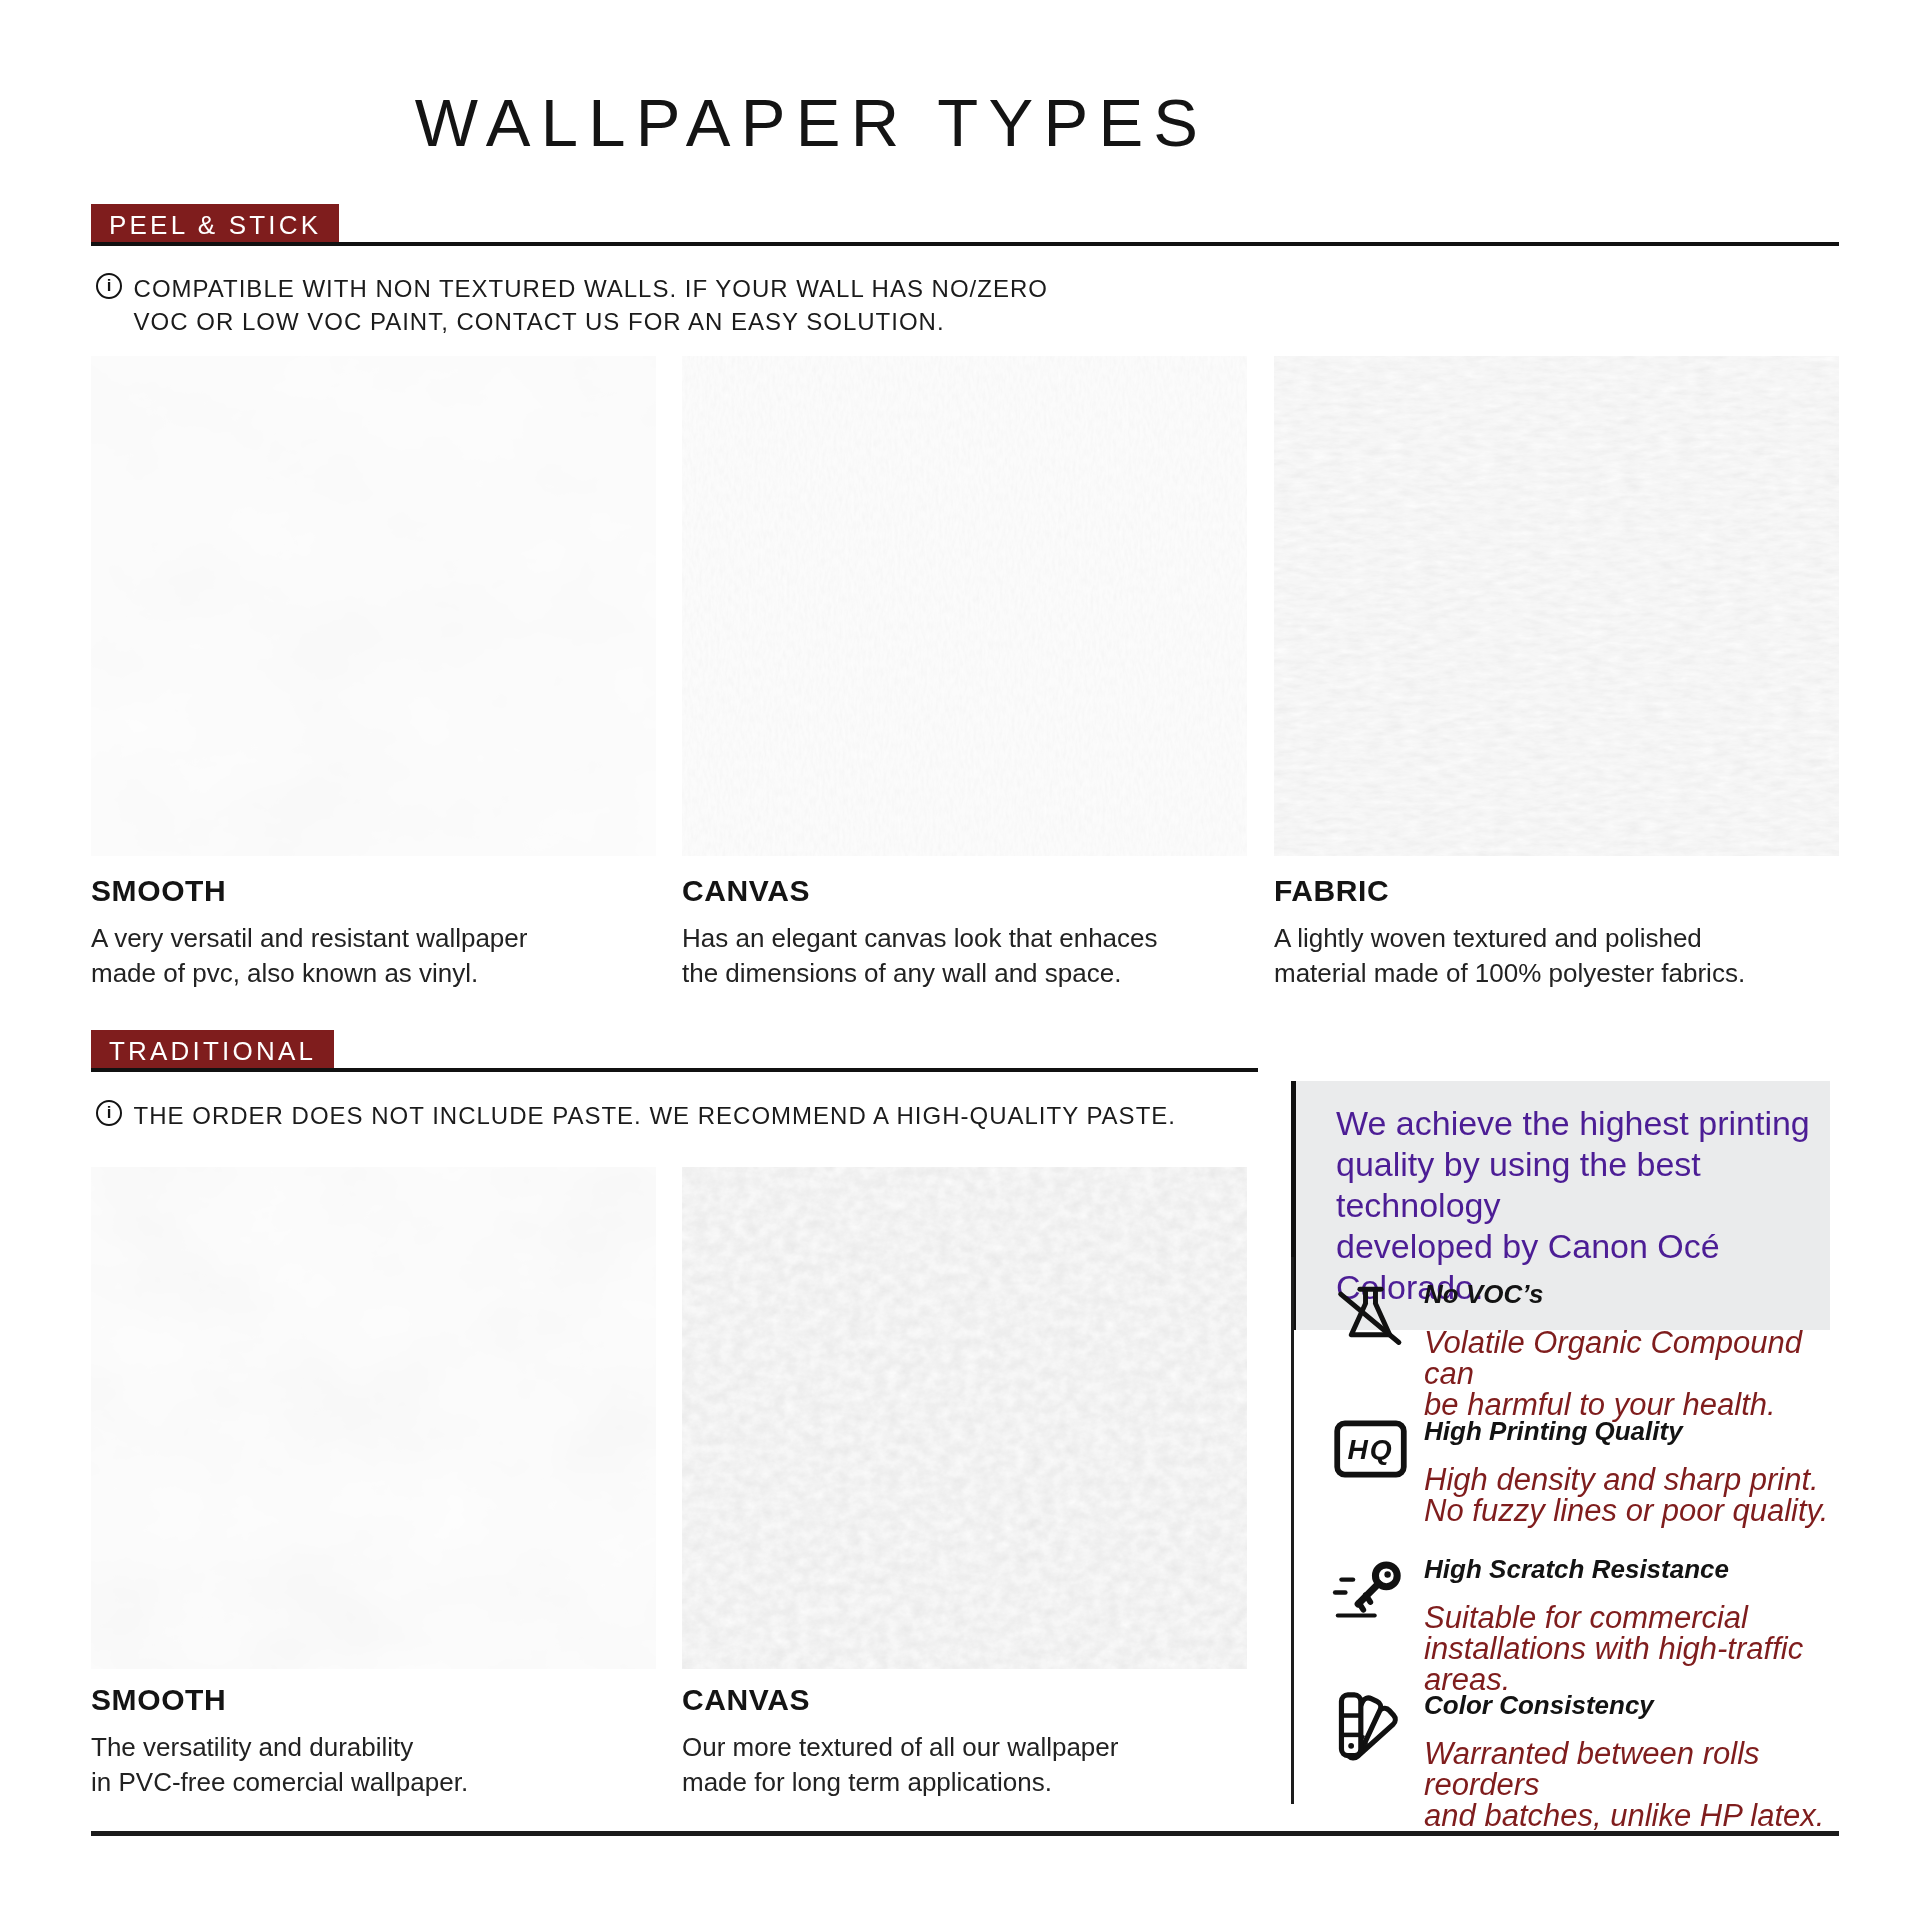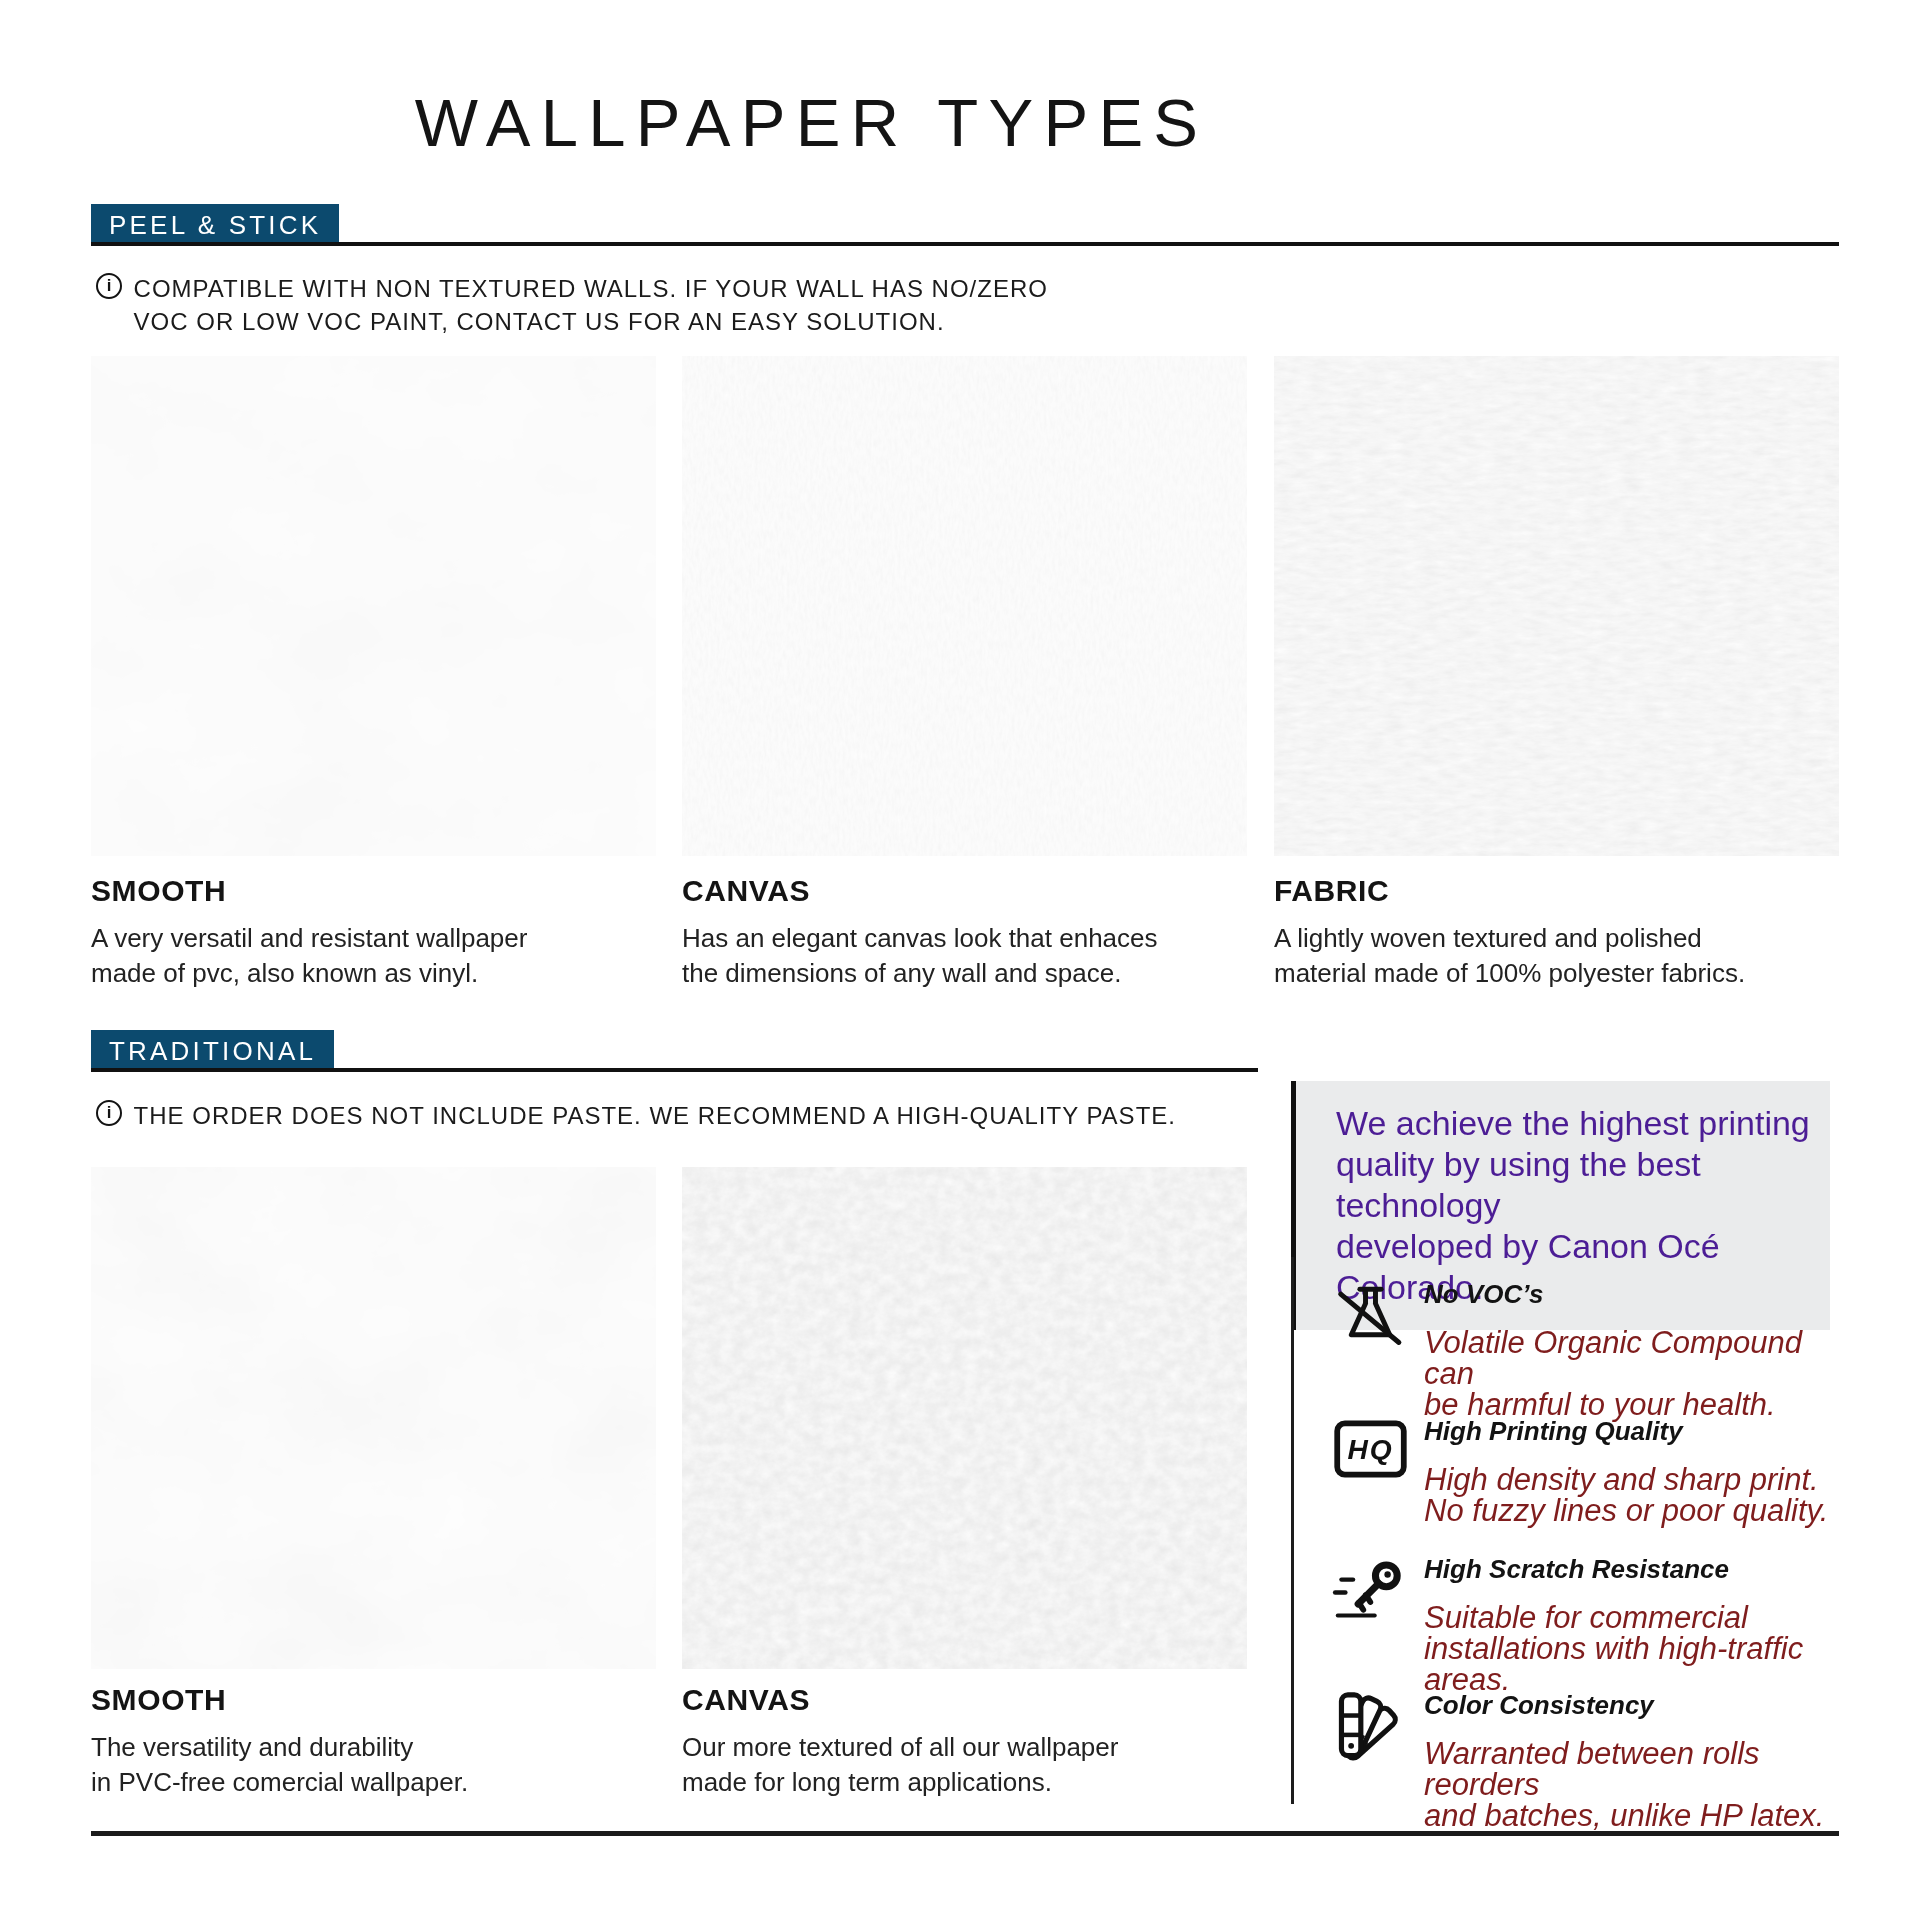--- a/index.html
+++ b/index.html
@@ -4,21 +4,21 @@
 <style>
   html,body{margin:0;padding:0;background:#fff;}
   .page{position:relative;width:1926px;height:1926px;background:#ffffff;overflow:hidden;
         font-family:"Liberation Sans", sans-serif;color:#1a1a1a;}
 
   
   .title{position:absolute;left:91px;top:76px;width:1425px;margin:8px;
          text-align:center;font-size:67px;font-weight:400;letter-spacing:10.3px;color:#141414;}
 
   
-  .badge{position:absolute;background:#0c4a6e;color:#ffffff;font-size:26px;font-weight:400;
+  .badge{position:absolute;background:#7f1d1d;color:#ffffff;font-size:26px;font-weight:400;
          letter-spacing:3.2px;line-height:42px;height:42px;padding:0 18px;white-space:nowrap;}
   .badge1{left:91px;top:204px;}
   .badge2{left:91px;top:1030px;}
   .rule{position:absolute;background:#111111;height:3.9px;}
   .rule1{left:91px;top:242px;width:1748px;}
   .rule2{left:91px;top:1068px;width:1167px;}
   .rule-bottom{left:91px;top:1831px;width:1748px;height:4.5px;background:#1b1b1b;}
 
   
   .note{position:absolute;display:flex;align-items:flex-start;gap:11.6px;}

